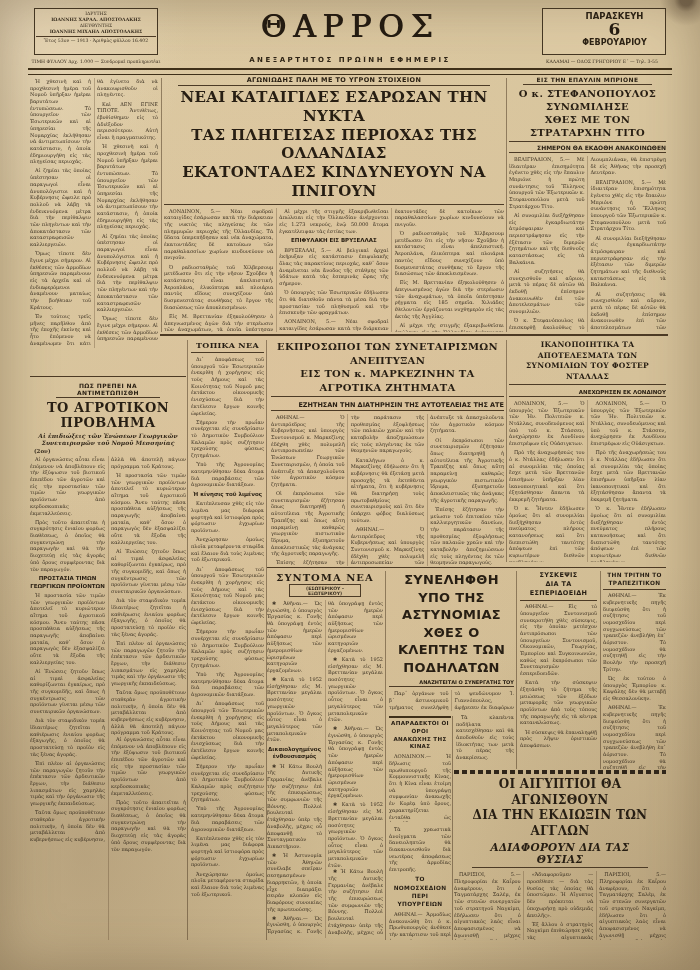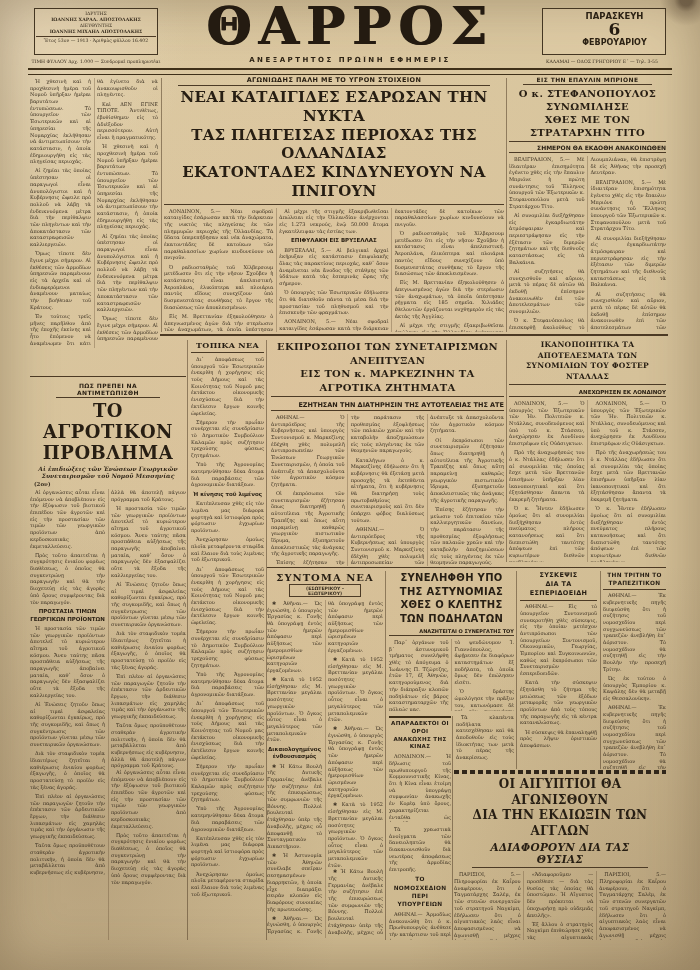--- a/index.html
+++ b/index.html
@@ -44,21 +44,21 @@
       <div class="tiny">ΙΔΡΥΤΗΣ</div>
       <div class="tiny" style="font-weight:700">ΙΩΑΝΝΗΣ ΧΑΡΑΛ. ΑΠΟΣΤΟΛΑΚΗΣ</div>
       <div class="tiny">ΔΙΕΥΘΥΝΤΗΣ</div>
       <div class="tiny" style="font-weight:700;border-bottom:1px solid #4c3a25;padding-bottom:1px;">ΙΩΑΝΝΗΣ ΜΙΧΑΗΛ ΑΠΟΣΤΟΛΑΚΗΣ</div>
       <div class="tiny" style="margin-top:1.5px">Ἔτος 53ον — 1913 · Ἀριθμὸς φύλλου 16.402</div>
     </div>
   </div>
   <div class="blk tiny" style="left:28px;top:59px;width:136px;">ΤΙΜΗ ΦΥΛΛΟΥ Δρχ. 1.000 — Συνδρομαὶ προπληρωτέαι</div>
 
   <div class="blk" style="left:190px;top:0px;width:320px;height:54px;text-align:center;">
-    <div style="font-family:'DejaVu Serif',serif;font-weight:700;font-size:52px;line-height:52px;letter-spacing:7px;color:#241b11;text-shadow:1px 0 0 #241b11;">ΘΑΡΡΟΣ</div>
+    <div style="font-family:'DejaVu Serif',serif;font-weight:400;font-size:31px;line-height:52px;letter-spacing:7px;color:#241b11;text-shadow:1px 0 0 #241b11;">ΘΑΡΡΟΣ</div>
   </div>
   <div class="blk" style="left:190px;top:56px;width:320px;text-align:center;font-family:'DejaVu Sans',sans-serif;font-weight:700;font-size:7px;letter-spacing:2.5px;color:#2c2214;">ΑΝΕΞΑΡΤΗΤΟΣ ΠΡΩΪΝΗ ΕΦΗΜΕΡΙΣ</div>
 
   <div class="blk" style="left:542px;top:8px;width:124px;height:47px;">
     <div class="boxed" style="height:100%;box-sizing:border-box;text-align:center;padding-top:2px;">
       <div style="font-family:'DejaVu Sans',sans-serif;font-weight:700;font-size:8.5px;color:#2c2214;">ΠΑΡΑΣΚΕΥΗ</div>
       <div style="font-family:'DejaVu Serif',serif;font-weight:700;font-size:17px;line-height:17px;color:#241b11;">6</div>
       <div style="font-family:'DejaVu Sans',sans-serif;font-weight:700;font-size:8px;color:#2c2214;">ΦΕΒΡΟΥΑΡΙΟΥ</div>
     </div>
   </div>
@@ -124,21 +124,21 @@
         <p class="para">Αἱ συζητήσεις θὰ συνεχισθοῦν καὶ αὔριον, μετὰ τὸ πέρας δὲ αὐτῶν θὰ ἐκδοθῇ ἐπίσημον ἀνακοινωθὲν ἐπὶ τῶν ἀποτελεσμάτων τῶν συνομιλιῶν.</p>
       </div>
   </section>
 
   <div class="hrule" style="left:160px;top:334px;width:508px;height:1.5px;"></div>
 
   <div class="hrule" style="left:30px;top:376px;width:156px;height:1px;"></div>
 
   <section class="blk" style="left:30px;top:382px;width:156px;height:558px;">
     <div class="kicker" style="margin:0 26px 2px;font-size:6px;">ΠΩΣ ΠΡΕΠΕΙ ΝΑ ΑΝΤΙΜΕΤΩΠΙΣΘΗ</div>
-    <h2 class="hl" style="font-size:18px;letter-spacing:.5px;margin:1px 8px 2px;">ΤΟ ΑΓΡΟΤΙΚΟΝ ΠΡΟΒΛΗΜΑ</h2>
+    <h2 class="hl" style="font-size:13px;letter-spacing:.5px;margin:1px 8px 2px;">ΤΟ ΑΓΡΟΤΙΚΟΝ ΠΡΟΒΛΗΜΑ</h2>
     <div class="deck">Αἱ ἐπιδιώξεις τῶν Ἑνώσεων Γεωργικῶν Συνεταιρισμῶν τοῦ Νομοῦ Μεσσηνίας</div>
     <div style="font-size:5.5px;font-weight:700;margin:1px 0 2px 4px;">(2ον)</div>
     <div class="body cols2" style="height:486px;">
       <div>
           <p class="para">Αἱ ὀργανώσεις αὗται εἶναι ἑπόμενον νὰ ἀποβλέπουν εἰς τὴν ἐξύψωσιν τοῦ βιοτικοῦ ἐπιπέδου τῶν ἀγροτῶν καὶ εἰς τὴν προστασίαν τῶν τιμῶν τῶν γεωργικῶν προϊόντων ἀπὸ κερδοσκοπικὰς ἐκμεταλλεύσεις.</p>
           <p class="para">Πρὸς τοῦτο ἀπαιτεῖται ἡ συγκρότησις ἑνιαίου φορέως διαθέσεως, ὁ ὁποῖος θὰ συγκεντρώνῃ τὴν παραγωγὴν καὶ θὰ τὴν διοχετεύῃ εἰς τὰς ἀγορὰς ὑπὸ ὅρους συμφέροντας διὰ τὸν παραγωγόν.</p>
         </div>
       <div class="minihead">ΠΡΟΣΤΑΣΙΑ ΤΙΜΩΝ ΓΕΩΡΓΙΚΩΝ ΠΡΟΪΟΝΤΩΝ</div>
       <div>
           <p class="para">Ἡ προστασία τῶν τιμῶν τῶν γεωργικῶν προϊόντων ἀποτελεῖ τὸ κυριώτερον αἴτημα τοῦ ἀγροτικοῦ κόσμου. Ἄνευ ταύτης πᾶσα προσπάθεια αὐξήσεως τῆς παραγωγῆς ἀποβαίνει ματαία, καθ᾿ ὅσον ὁ παραγωγὸς δὲν ἐξασφαλίζει οὔτε τὰ ἔξοδα τῆς καλλιεργείας του.</p>
@@ -246,21 +246,21 @@
         </div>
       <div>
           <p class="para">✱ Ἡ Κάτω Βουλὴ τῆς Δυτικῆς Γερμανίας ἀνέβαλε τὴν συζήτησιν ἐπὶ τῆς ἐπικυρώσεως τῶν συμφωνιῶν τῆς Βόννης. Πολλοὶ βουλευταὶ ἐτάχθησαν ὑπὲρ τῆς ἀναβολῆς, μέχρις οὗ ἀποφανθῇ τὸ Συνταγματικὸν Δικαστήριον.</p>
         </div>
     </div>
   </section>
 
   <div class="vrule" style="left:385px;top:571px;height:369px;"></div>
 
   <section class="blk" style="left:389px;top:571px;width:125px;height:140px;">
-    <h2 class="hl" style="font-family:'DejaVu Sans',sans-serif;font-size:10px;line-height:1.35;">ΣΥΝΕΛΗΦΘΗ ΥΠΟ ΤΗΣ ΑΣΤΥΝΟΜΙΑΣ
+    <h2 class="hl" style="font-family:'DejaVu Sans',sans-serif;font-size:13px;line-height:1.35;">ΣΥΝΕΛΗΦΘΗ ΥΠΟ ΤΗΣ ΑΣΤΥΝΟΜΙΑΣ
 ΧΘΕΣ Ο ΚΛΕΠΤΗΣ ΤΩΝ ΠΟΔΗΛΑΤΩΝ</h2>
     <div class="subbar" style="font-size:5px;border-top:none;margin-top:1px;">ΑΝΑΖΗΤΕΙΤΑΙ Ο ΣΥΝΕΡΓΑΤΗΣ ΤΟΥ</div>
     <div class="body cols2" style="height:100px;">
         <p class="para">Παρ᾿ ὀργάνων τοῦ β΄ ἀστυνομικοῦ τμήματος συνελήφθη χθὲς τὸ ἀπόγευμα ὁ Ἰωάννης Π. Τζώρτζης, ἐτῶν 17, ἐξ Ἀθηνῶν, κατηγορούμενος διὰ τὴν διάπραξιν κλοπῶν ποδηλάτων εἰς βάρος καταστηματαρχῶν τῆς πόλεώς μας.</p>
         <p class="para">Ὁ Τζώρτζης κατηγορεῖται ὅτι ἀπὸ τῆς 4ης Ἰανουαρίου, μὲ τὸ ψευδώνυμον Ἰ. Γιαννόπουλος, ἀφῄρεσεν ἐκ διαφόρων καταστημάτων ἓξ ποδήλατα, τὰ ὁποῖα ὅμως δὲν ἐπώλησεν εἰσέτι.</p>
         <p class="para">Ὁ δράστης ὡμολόγησε τὴν πρᾶξιν του, κατωνόμασε δὲ καὶ τὸν συνεργάτην του, ὁ ὁποῖος ἀναζητεῖται ὑπὸ τῆς ἀστυνομίας.</p>
       </div>
   </section>
 
   <div class="vrule" style="left:516px;top:571px;height:198px;"></div>

